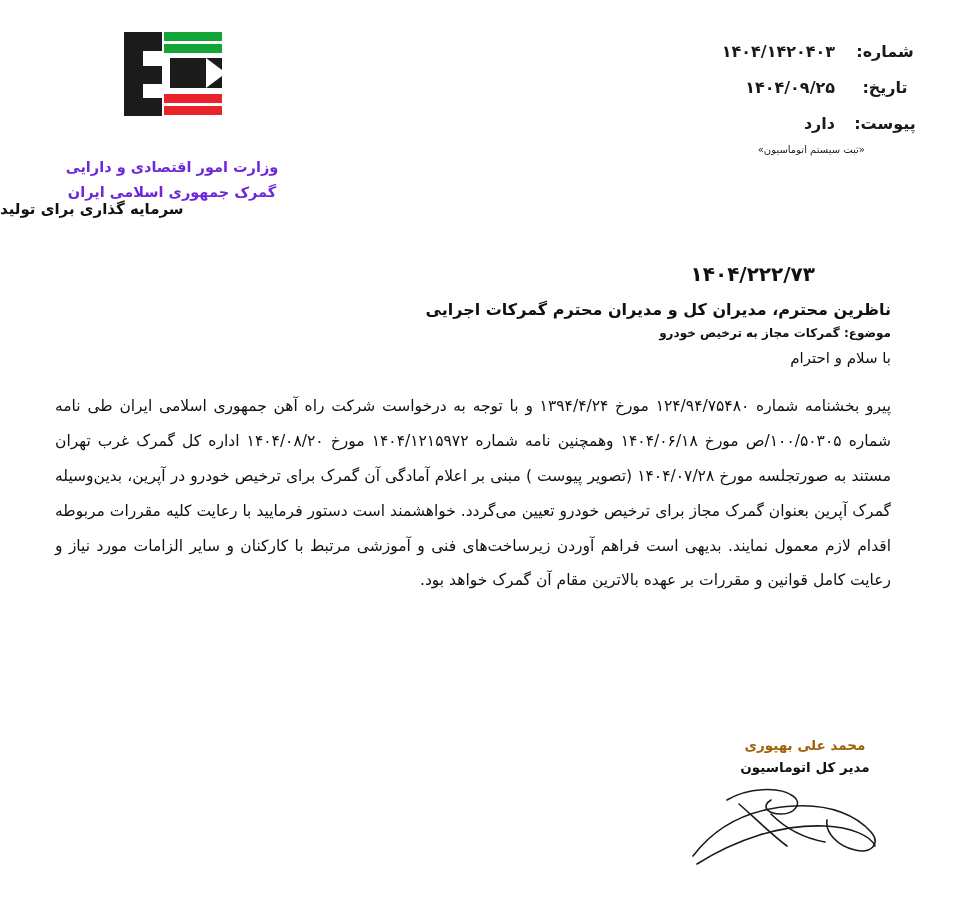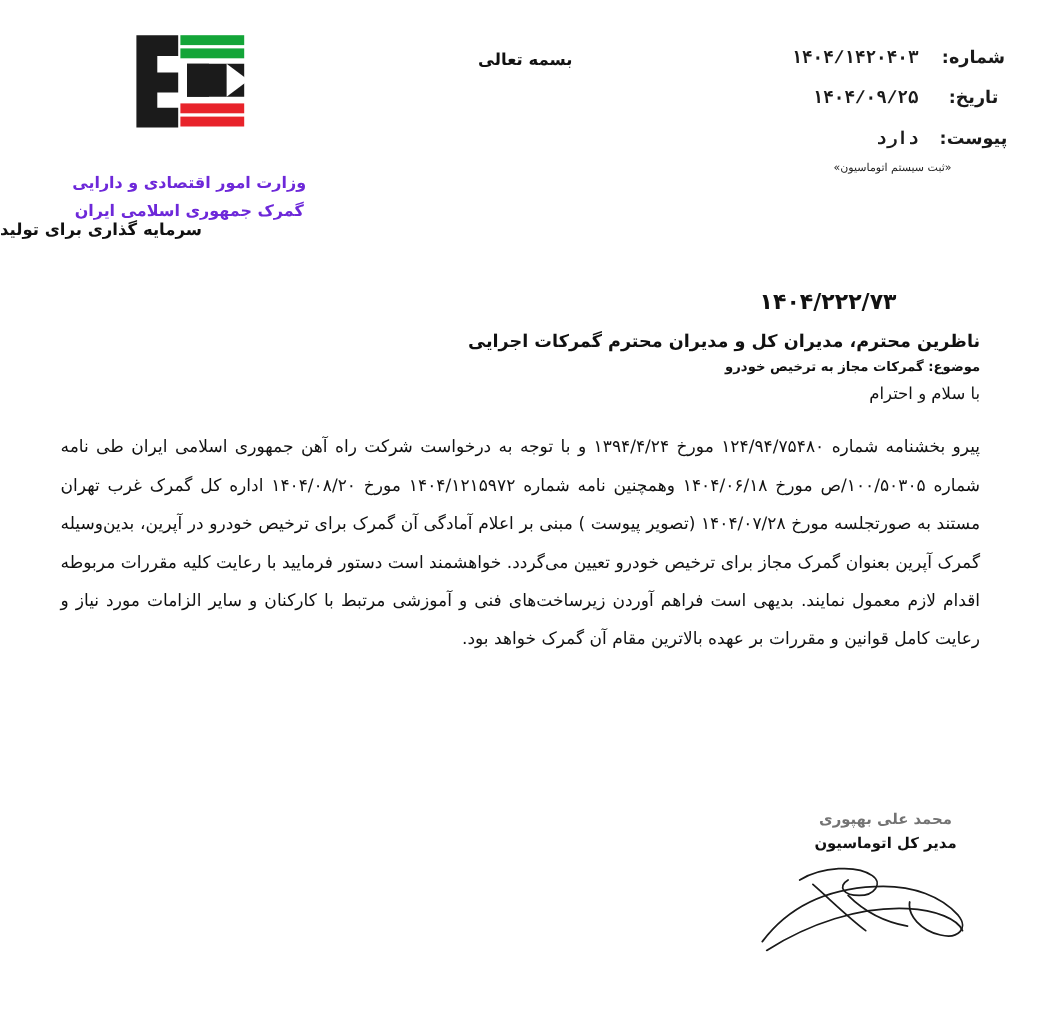--- a/index.html
+++ b/index.html
@@ -59,21 +59,20 @@
   }
   .meta-label {
     width: 84px;
     text-align: center;
     padding-left: 8px;
     font-weight: bold;
   }
   .meta-value {
     font-weight: bold;
     letter-spacing: 0.5px;
-    font-family: Liberation Mono, monospace;
   }
   .meta-note {
     font-size: 10px;
     font-weight: normal;
     margin-top: -6px;
     margin-right: 2px;
     color: #222;
     text-align: right;
     padding-right: 60px;
   }
@@ -161,41 +160,40 @@
     top: 735px;
     right: 0;
     width: 300px;
     text-align: center;
     direction: rtl;
   }
   .sig-name {
     font-size: 13.5px;
     font-weight: bold;
     line-height: 1.6;
-    color: #737373;
+    color: #a16207;
   }
   .sig-title {
     font-size: 13.5px;
     font-weight: bold;
     line-height: 1.6;
     color: #111;
   }
   .sig-mark {
     margin-top: 6px;
     height: 90px;
   }
 </style>
 </head>
 <body>
 
 <div class="page">
 
   <div class="header">
 
-    <div class="basmala">بسمه تعالی</div>
 
     <div class="meta-block">
       <div class="meta-row">
         <span class="meta-label">شماره:</span>
         <span class="meta-value">۱۴۰۴/۱۴۲۰۴۰۳</span>
       </div>
       <div class="meta-row">
         <span class="meta-label">تاریخ:</span>
         <span class="meta-value">۱۴۰۴/۰۹/۲۵</span>
       </div>

